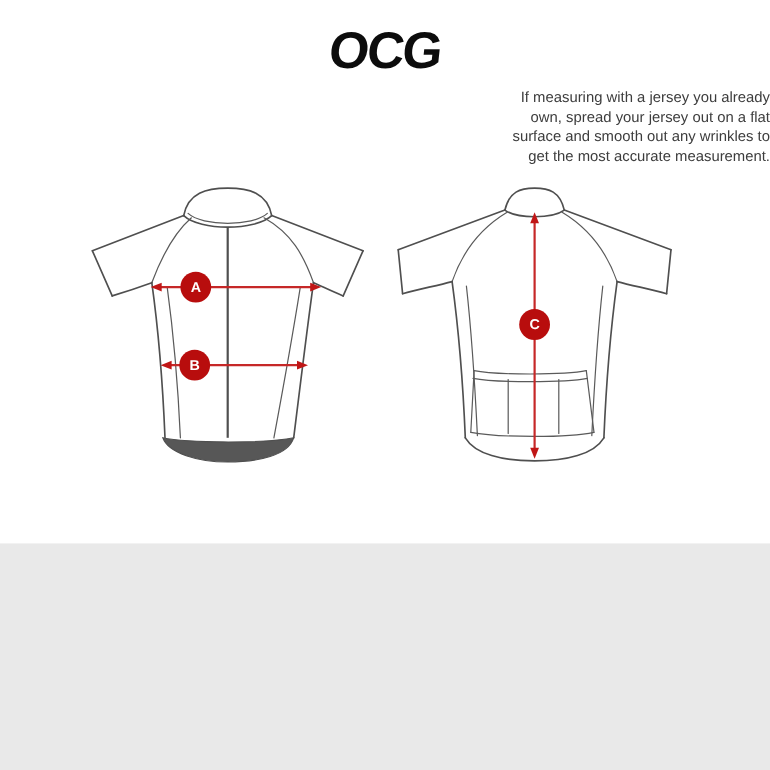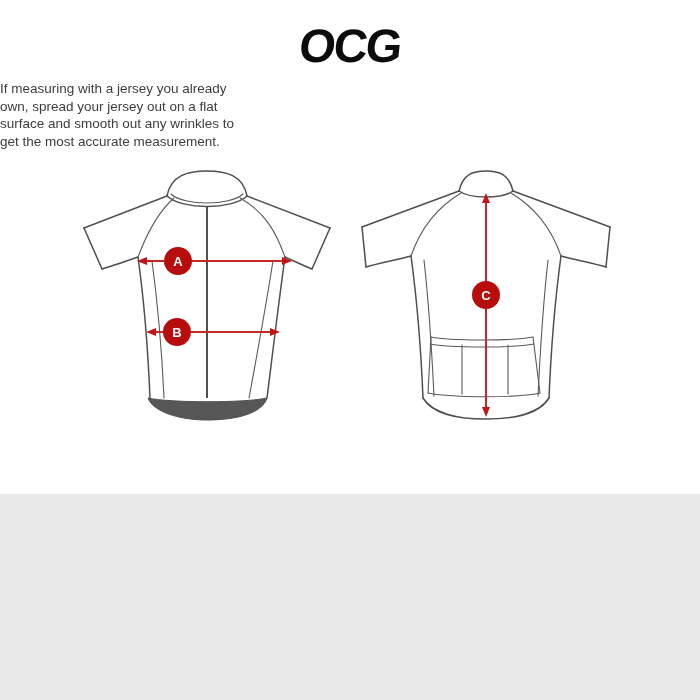--- a/index.html
+++ b/index.html
@@ -6,21 +6,21 @@
   body{width:700px;height:700px;background:#ffffff;font-family:"Liberation Sans",sans-serif;}
   .page{position:relative;width:700px;height:700px;background:#fff;overflow:hidden;}
 
   
   .logo{
     position:absolute;top:18px;left:0;width:700px;text-align:center;
     font-size:47px;font-weight:800;letter-spacing:-2px;color:#0c0c0c;
     transform:skewX(-6deg);
   }
   .intro{
-    position:absolute;top:80px;left:0;width:700px;text-align:left;
+    position:absolute;top:80px;left:0;width:700px;text-align:right;
     font-size:13.5px;line-height:17.5px;color:#3d3d3d;white-space:pre-line;
   }
 
   
   .diagram{position:absolute;top:160px;left:0;}
   .outline{fill:none;stroke:#4f4f4f;stroke-width:1.5;stroke-linecap:round;stroke-linejoin:round;}
   .inner{fill:none;stroke:#5a5a5a;stroke-width:1.1;stroke-linecap:round;}
   .marker-letter{font-family:"Liberation Sans",sans-serif;font-size:13px;font-weight:bold;fill:#ffffff;text-anchor:middle;}
 
   

